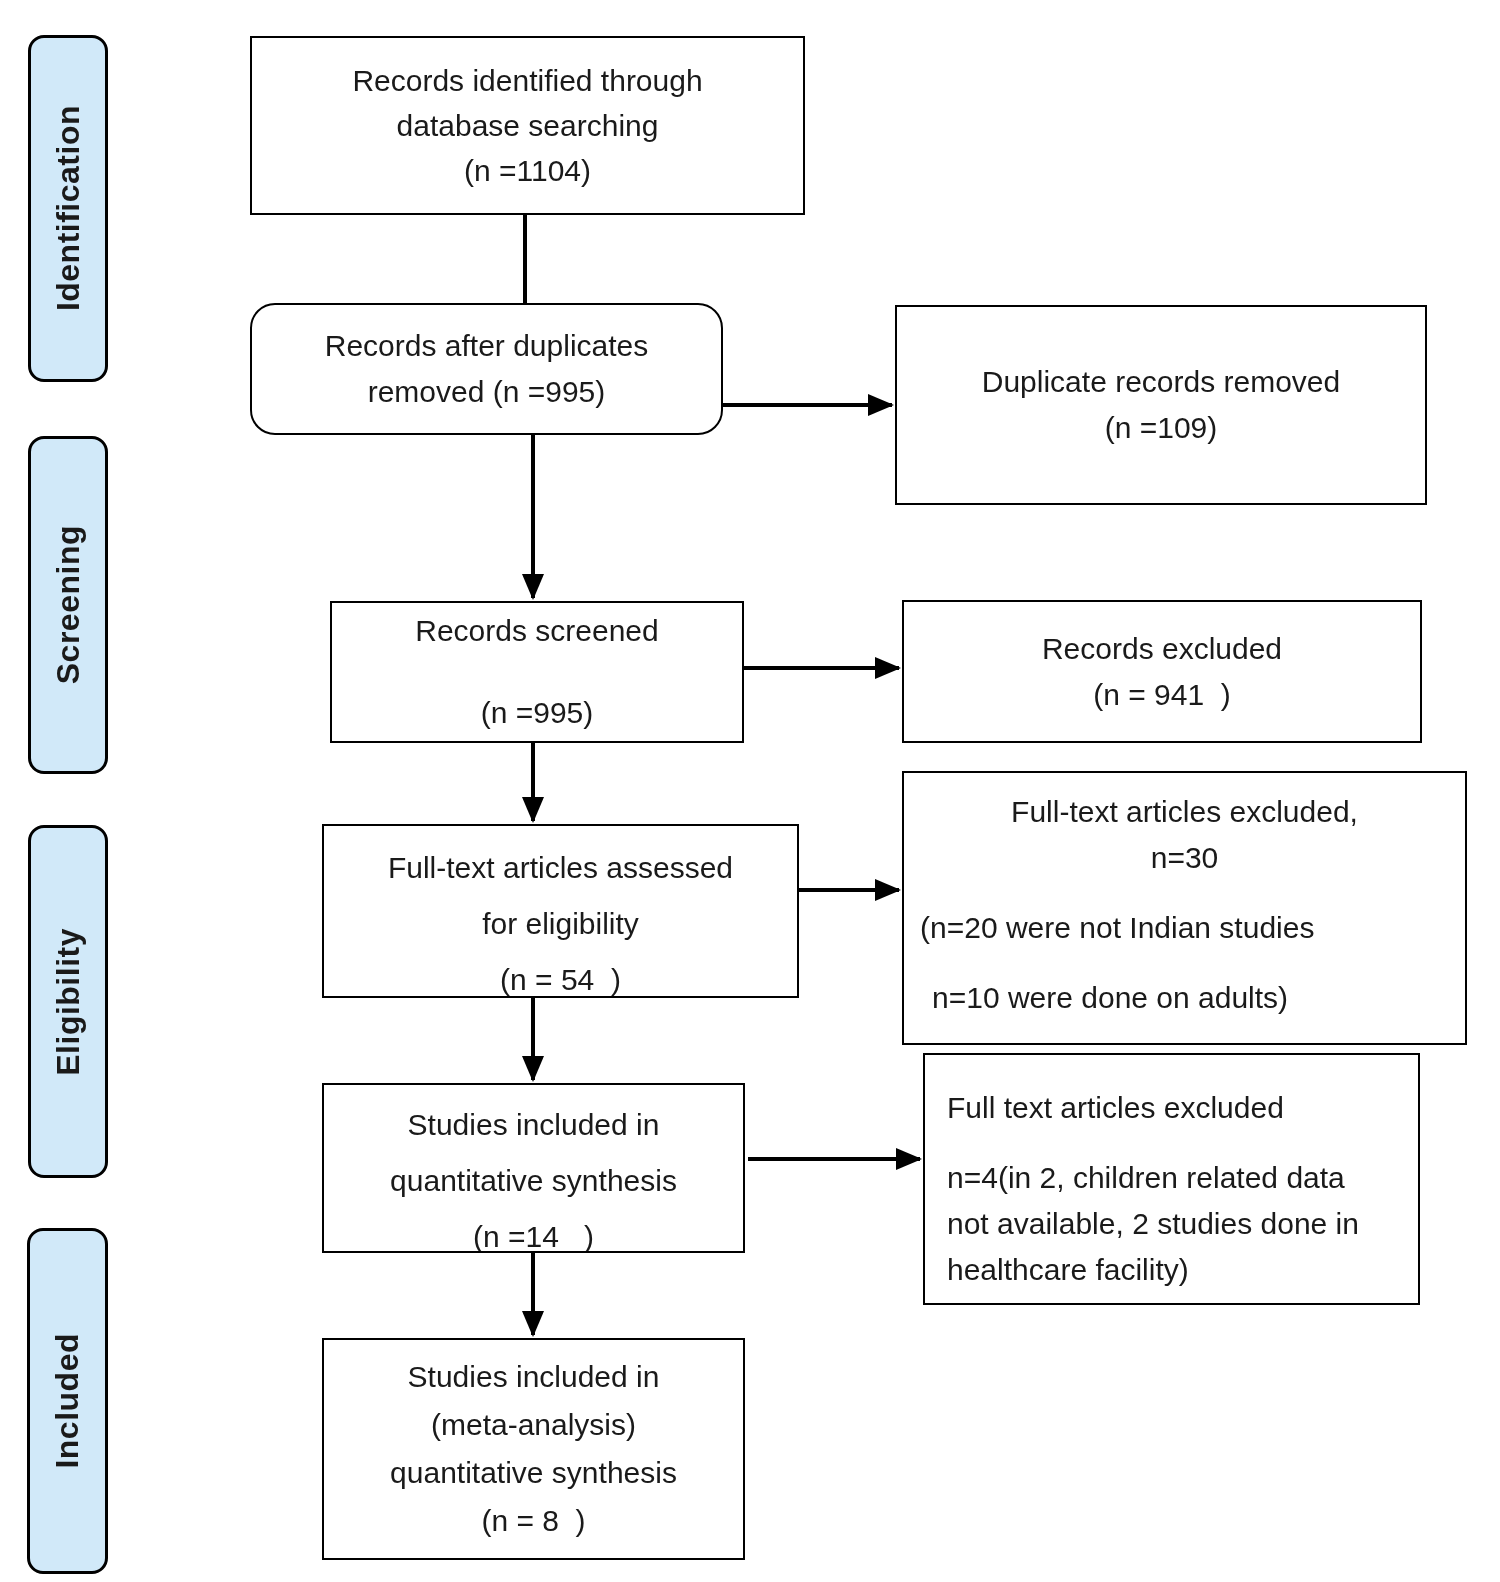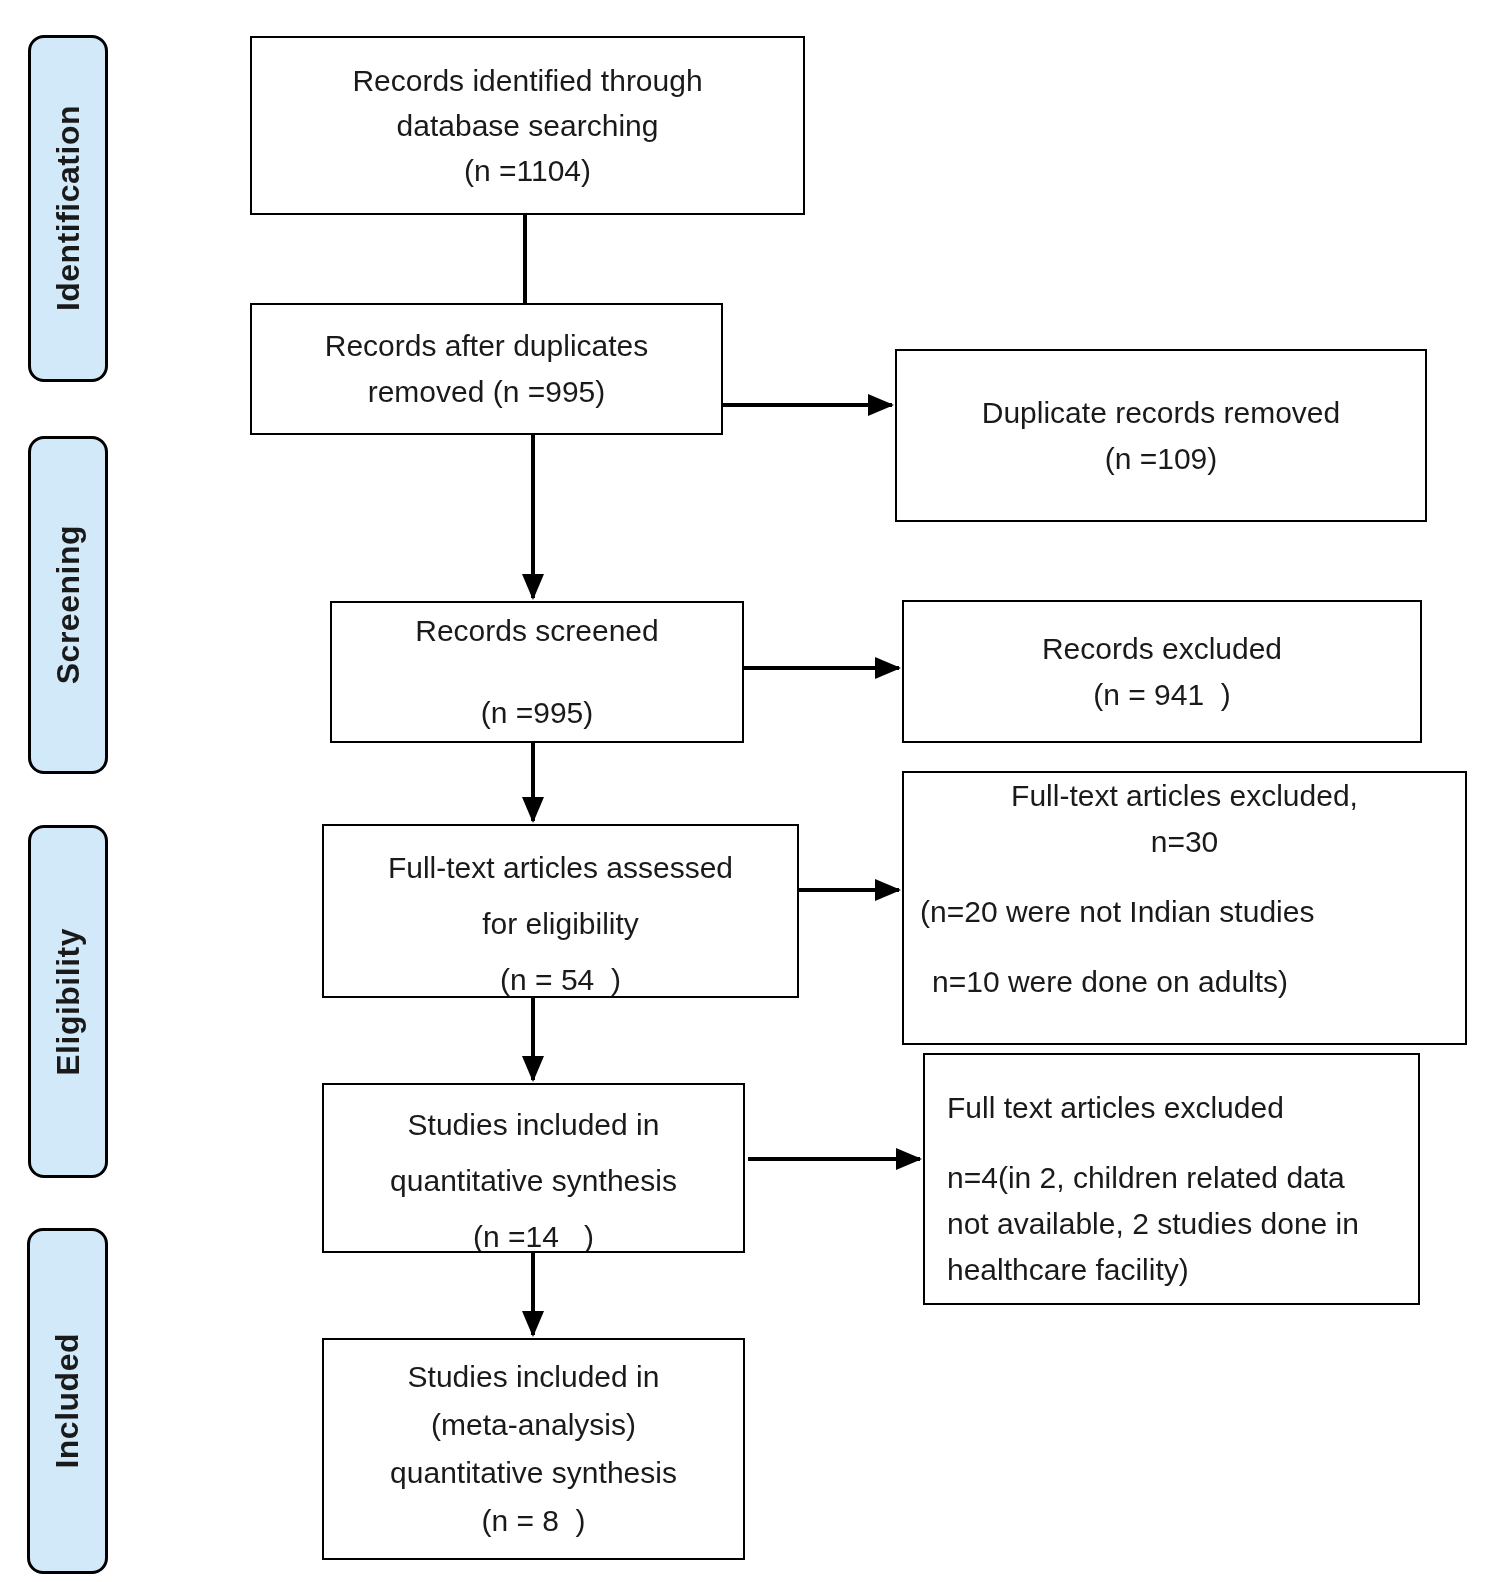--- a/index.html
+++ b/index.html
@@ -48,32 +48,32 @@
     text-align:center;
   }
   .line{white-space:pre;}
   
   #stage-identification{left:28px;top:35px;width:74px;height:341px;}
   #stage-screening{left:28px;top:436px;width:74px;height:332px;}
   #stage-eligibility{left:28px;top:825px;width:74px;height:347px;}
   #stage-included{left:27px;top:1228px;width:75px;height:340px;}
 
   #box-identified{left:250px;top:36px;width:555px;height:179px;line-height:45px;}
-  #box-after-duplicates{left:250px;top:303px;width:473px;height:132px;line-height:46px;}
-  #box-duplicates-removed{left:895px;top:305px;width:532px;height:173px;line-height:46px;margin-top:44px;}
+  #box-after-duplicates{left:250px;top:303px;width:473px;height:132px;line-height:46px;border-radius:25px;}
+  #box-duplicates-removed{left:895px;top:305px;width:532px;height:200px;line-height:46px;}
   #box-screened{left:330px;top:601px;width:414px;height:142px;line-height:46px;gap:36px;}
   #box-records-excluded{left:902px;top:600px;width:520px;height:143px;line-height:46px;}
   #box-fulltext-assessed{
     left:322px;top:824px;width:477px;height:174px;
     line-height:56px;justify-content:flex-start;padding-top:14px;overflow:hidden;
   }
   #box-fulltext-excluded-n30{
     left:902px;top:771px;width:565px;height:274px;
     justify-content:flex-start;align-items:stretch;
-    line-height:46px;overflow:hidden;
+    padding-top:16px;line-height:46px;overflow:hidden;
   }
   #box-fulltext-excluded-n30 .centered{text-align:center;}
   #box-fulltext-excluded-n30 .details{text-align:left;}
   #box-fulltext-excluded-n30 .details .line{padding-left:16px;margin-top:24px;}
   #box-fulltext-excluded-n30 .details .line + .line{padding-left:28px;}
   #box-qualitative{
     left:322px;top:1083px;width:423px;height:170px;
     line-height:56px;justify-content:flex-start;padding-top:12px;overflow:hidden;
   }
   #box-fulltext-excluded-n4{

